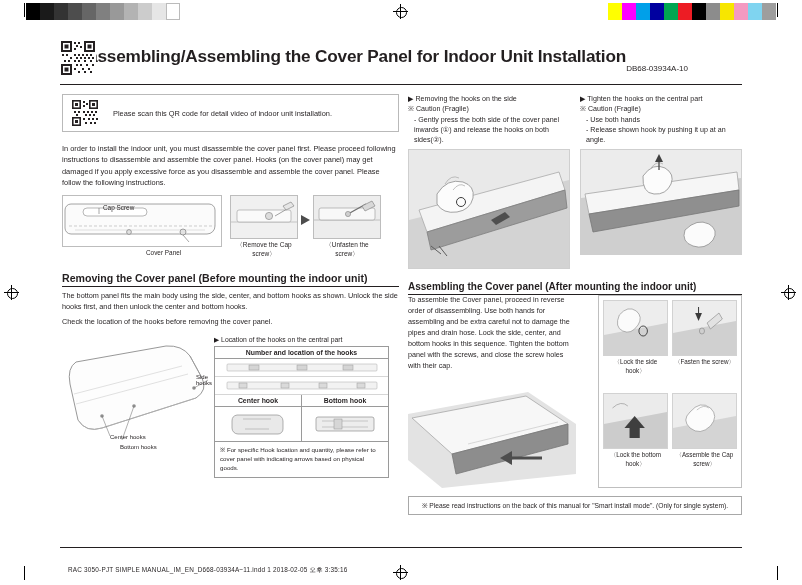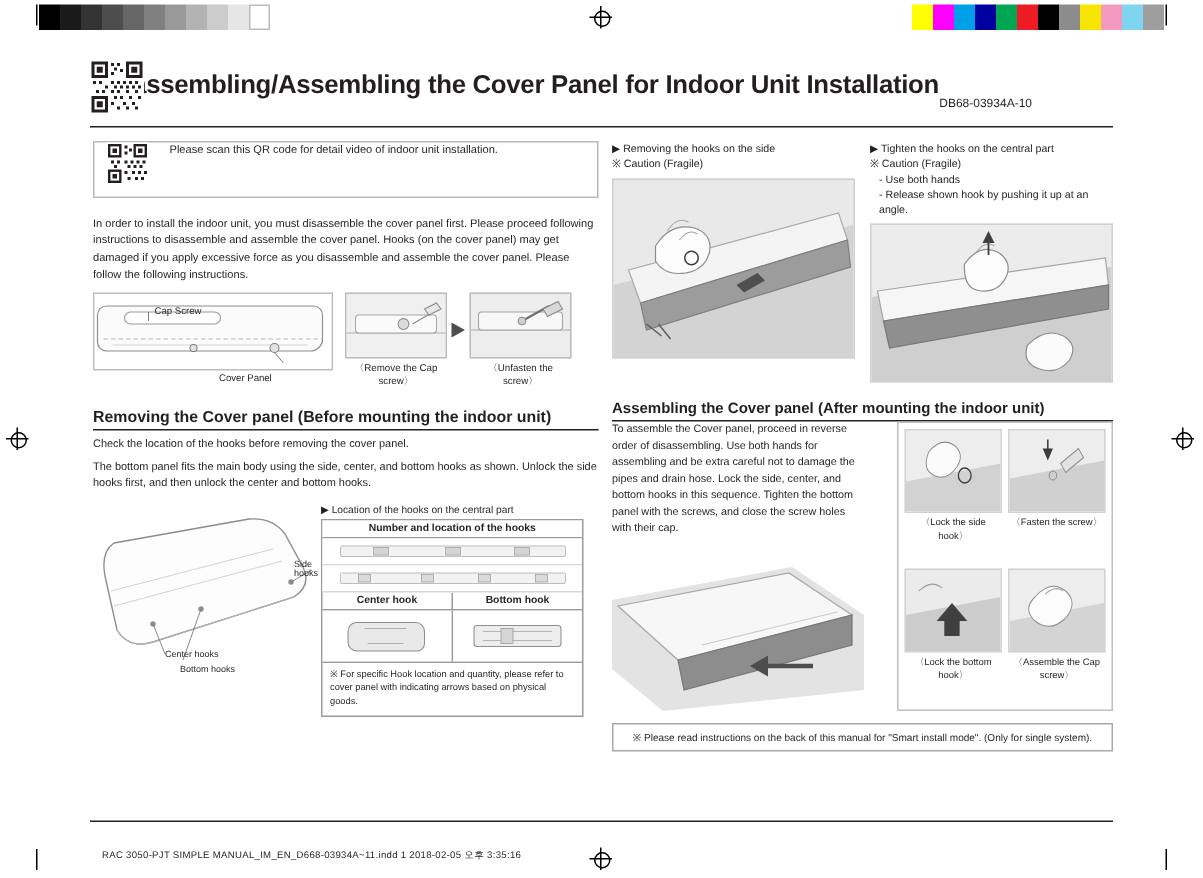--- a/index.html
+++ b/index.html
@@ -103,21 +103,21 @@
   
   .col-left {
     position: absolute;
     left: 2px; top: 54px;
     width: 337px;
   }
   .qr-box {
     border: 1px solid #b9b9b9;
     height: 38px;
     display: flex;
-    align-items: flex-start;
+    align-items: center;
     padding-left: 8px;
     box-sizing: border-box;
   }
   .qr-box .qr { width: 28px; height: 28px; }
   .qr-box .qr-text {
     font-size: 7.4px;
     margin-left: 14px;
     color: #231f20;
   }
   .intro {
@@ -509,22 +509,22 @@
                   <circle cx="34" cy="18" r="2.6" fill="#cfcfcf" stroke="#7f7f7f" stroke-width="0.6"></circle>
                 </svg>
               </div>
               <div class="mini-cap">〈Unfasten the screw〉</div>
             </div>
           </div>
         </div>
       </div>
 
       <h2 class="sec" style="">Removing the Cover panel (Before mounting the indoor unit)</h2>
+      <div class="sec-body">The bottom panel fits the main body using the side, center, and bottom hooks as shown. Unlock the side hooks first, and then unlock the center and bottom hooks.</div>
       <div class="sec-body" style="margin-top:4px;">Check the location of the hooks before removing the cover panel.</div>
-      <div class="sec-body">The bottom panel fits the main body using the side, center, and bottom hooks as shown. Unlock the side hooks first, and then unlock the center and bottom hooks.</div>
 
       <div class="hook-area">
         <div class="unit-draw">
           <svg width="152" height="118" viewBox="0 0 152 118" aria-hidden="true">
             <path d="M14 26 L104 10 Q120 9 128 20 L140 42 Q146 54 134 62 L40 92 Q24 97 16 84 L8 48 Q5 32 14 26 Z" fill="#fdfdfd" stroke="#8c8c8c" stroke-width="0.9"></path>
             <path d="M16 84 Q24 97 40 92 L134 62" fill="none" stroke="#b4b4b4" stroke-width="0.7"></path>
             <path d="M12 58 L120 30" stroke="#cccccc" stroke-width="0.6"></path>
             <path d="M14 68 L126 38" stroke="#cccccc" stroke-width="0.6"></path>
             <path d="M128 20 L140 42" stroke="#9a9a9a" stroke-width="0.7"></path>
             <circle cx="40" cy="80" r="1.8" fill="#8e8e8e"></circle>
@@ -591,20 +591,21 @@
       </div>
     </div>
 
     <div class="col-right">
 
       <div class="rtop">
 
         <div class="rcol">
           <div class="rhead">▶ Removing the hooks on the side</div>
           <div class="rhead">※ Caution (Fragile)</div>
+          <div class="rhead" style="padding-left:6px;">- Gently press the both side of the cover panel inwards (①) and release the hooks on both sides(②).</div>
           <div class="photo" style="height:118px; margin-top:4px;">
             <svg width="100%" height="118" viewBox="0 0 160 118" preserveAspectRatio="none" aria-hidden="true">
               <rect width="160" height="118" fill="#e9e9e9"></rect>
               <path d="M0 70 L160 30 L160 118 L0 118 Z" fill="#d3d3d3"></path>
               <path d="M10 60 L150 22 L156 40 L18 82 Z" fill="#f4f4f4" stroke="#a9a9a9" stroke-width="0.8"></path>
               <path d="M18 82 L156 40 L158 58 L22 100 Z" fill="#9c9c9c" stroke="#7e7e7e" stroke-width="0.8"></path>
               <path d="M28 44 q10 -16 26 -12 q12 4 10 16 q-3 12 -16 14 q-14 2 -20 -8 z" fill="#fcfcfc" stroke="#8d8d8d" stroke-width="0.8"></path>
               <path d="M36 34 q6 -10 14 -6" fill="none" stroke="#a6a6a6" stroke-width="0.7"></path>
               <path d="M44 40 q6 -8 12 -4" fill="none" stroke="#a6a6a6" stroke-width="0.7"></path>
               <path d="M22 96 l10 8 M30 96 l8 10" stroke="#5d5d5d" stroke-width="1"></path>

